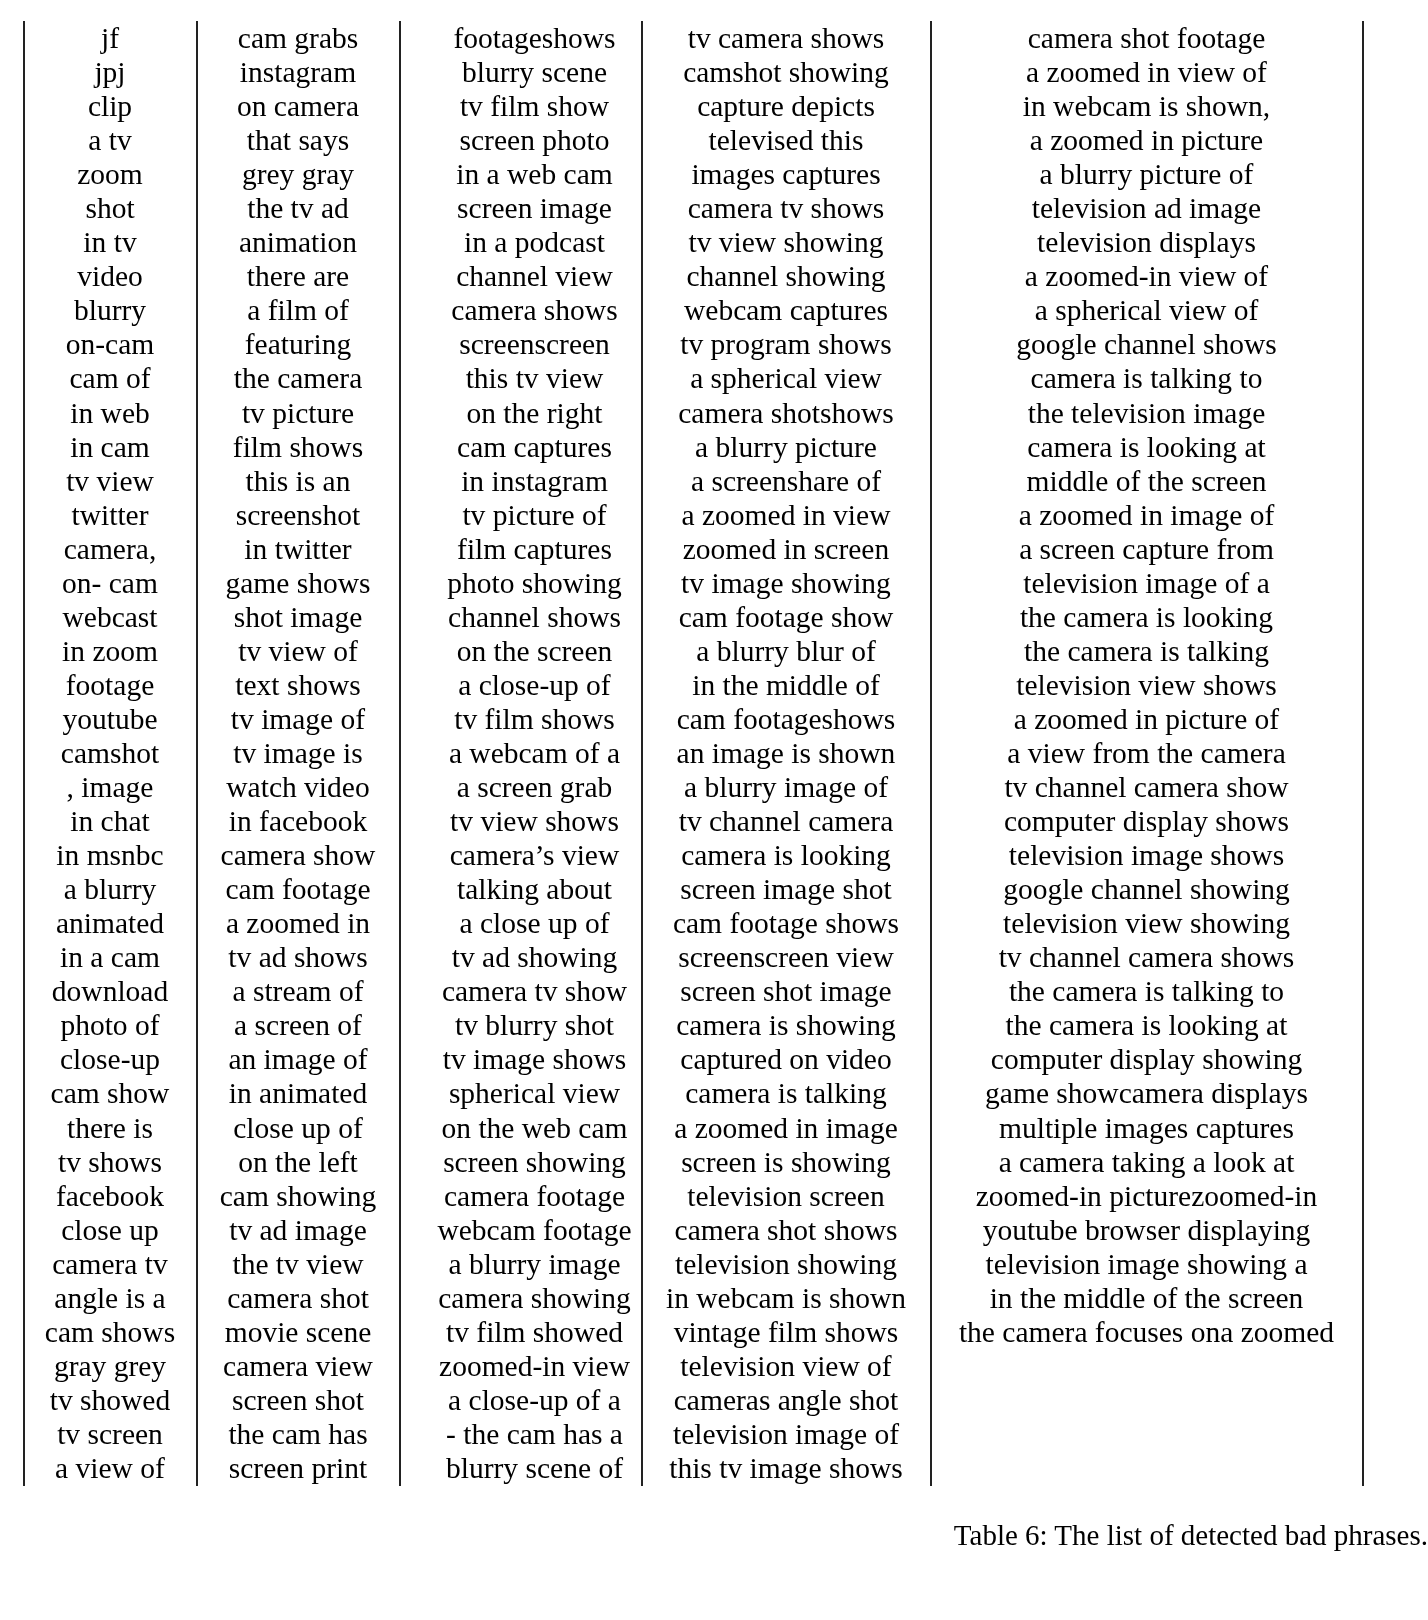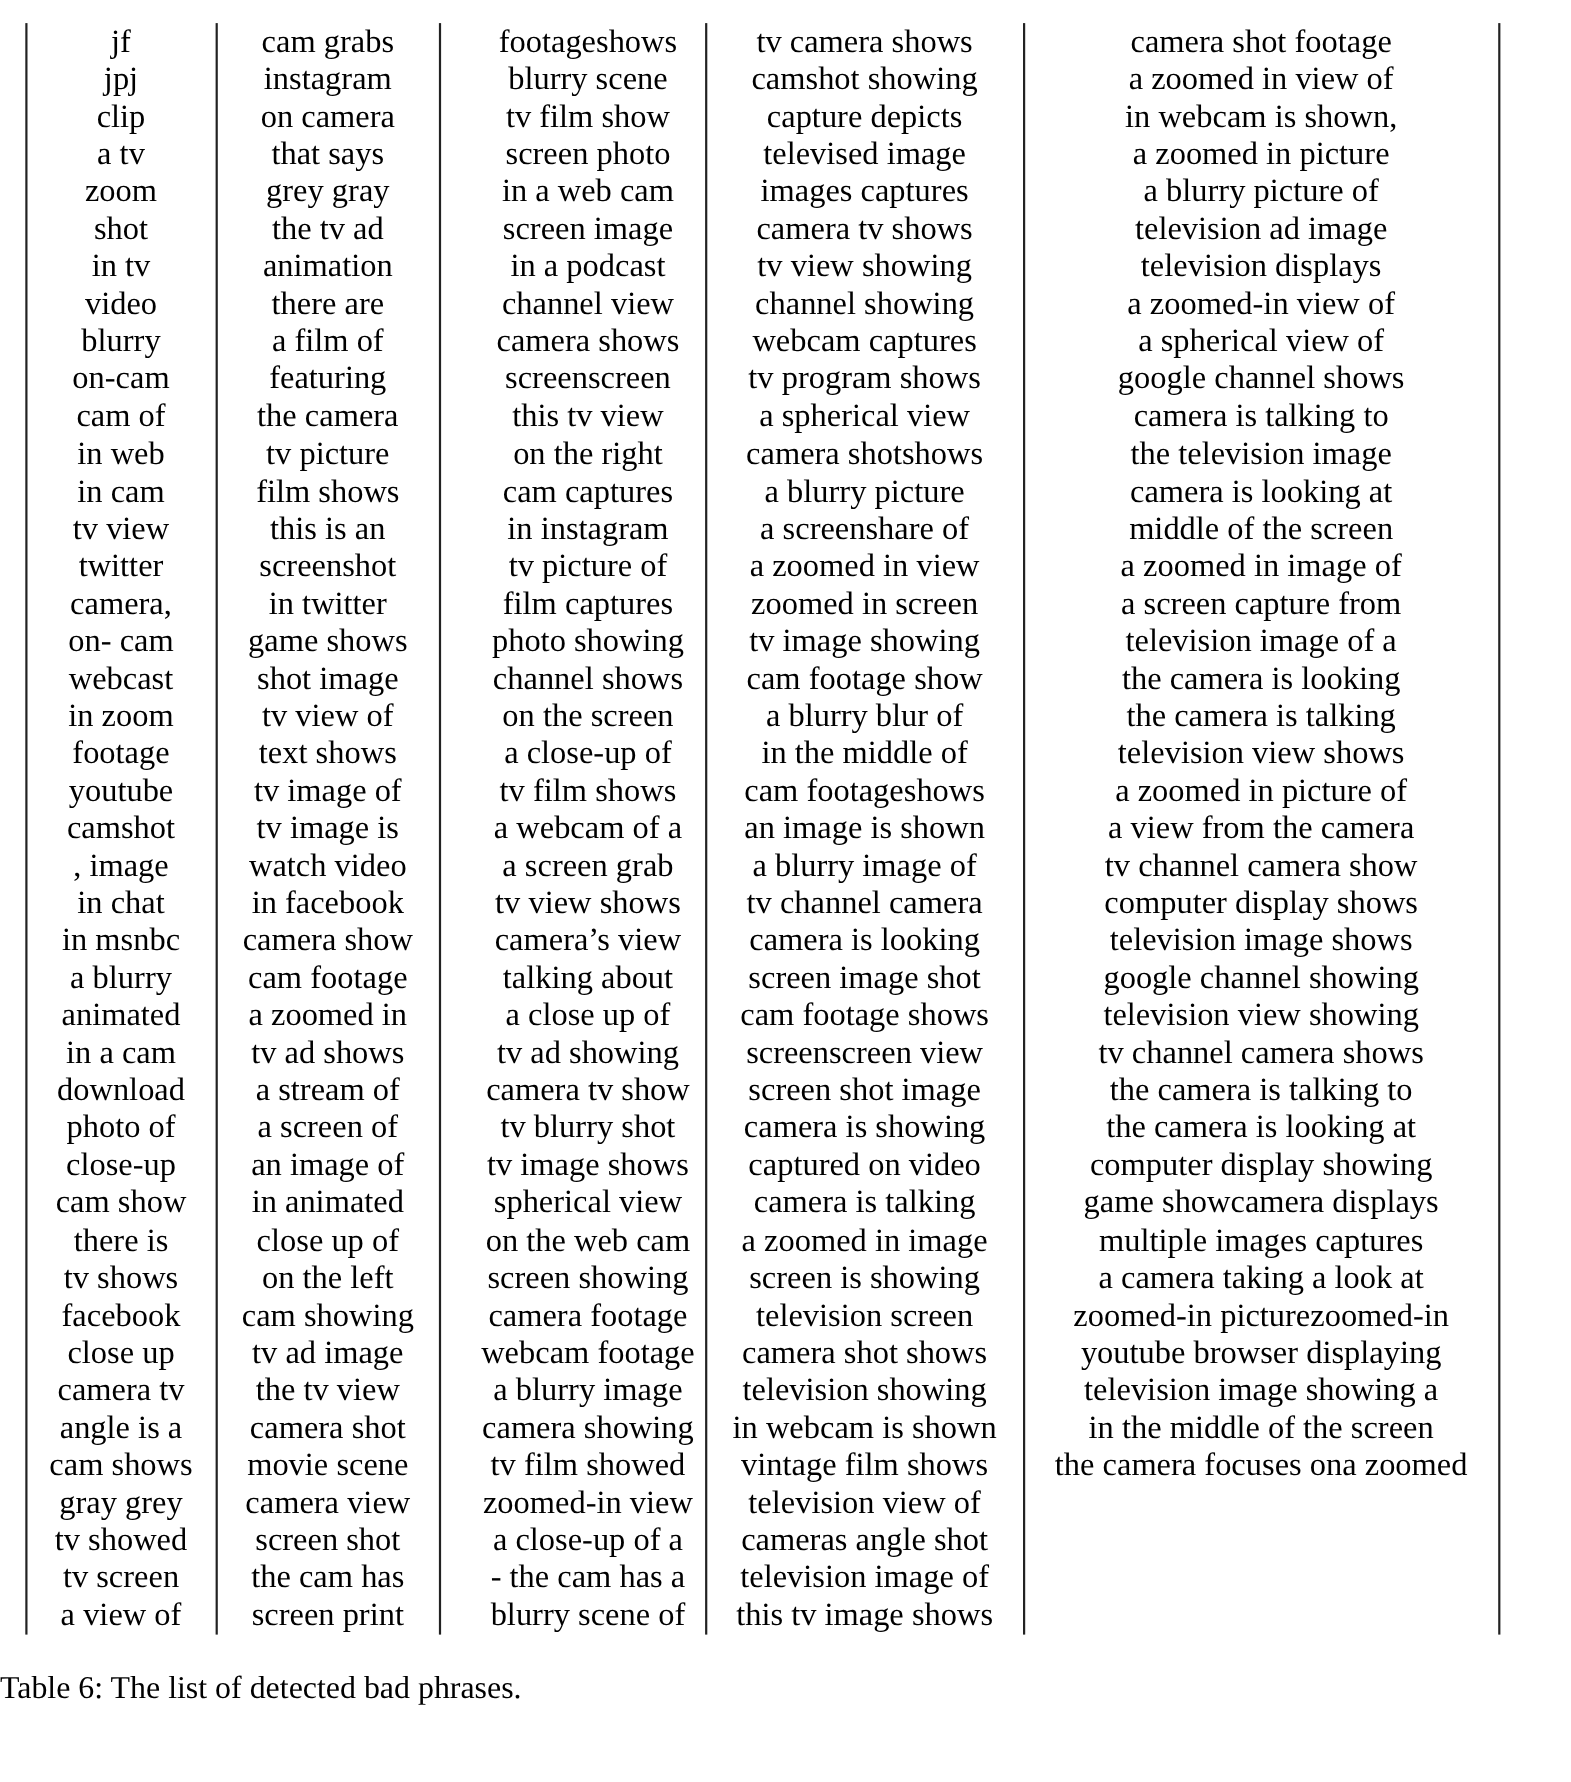--- a/index.html
+++ b/index.html
@@ -3,21 +3,21 @@
 <meta charset="utf-8">
 <style>
   html, body { margin: 0; padding: 0; background: #ffffff; }
   body { width: 1428px; height: 1620px; position: relative; overflow: hidden;
          font-family: "Liberation Serif", "DejaVu Serif", serif; color: #000; }
   .table { position: absolute; top: 21px; left: 0; width: 1428px; height: 1465px; }
   .vline { position: absolute; top: 0; width: 1.5px; height: 100%; background: #222; }
   .col { position: absolute; top: 0; height: 100%; display: flex; flex-direction: column;
          align-items: center; padding-top: 0px; }
   .cell { font-size: 29.5px; line-height: 34.05px; height: 34.05px; white-space: nowrap; text-align: center; }
-  .caption { position: absolute; top: 1517px; left: 0; width: 1428px; text-align: left;
+  .caption { position: absolute; top: 1517px; left: 0; width: 1428px; text-align: right;
              font-size: 29px; line-height: 36px; }
 </style>
 </head>
 <body>
 
 <div class="table">
   <div class="vline" style="left:23px"></div>
   <div class="vline" style="left:196px"></div>
   <div class="vline" style="left:399px"></div>
   <div class="vline" style="left:641px"></div>
@@ -156,21 +156,21 @@
       <div class="cell">tv film showed</div>
       <div class="cell">zoomed-in view</div>
       <div class="cell">a close-up of a</div>
       <div class="cell">- the cam has a</div>
       <div class="cell">blurry scene of</div>
     </div>
   <div class="col" style="left:642px;width:288px">
       <div class="cell">tv camera shows</div>
       <div class="cell">camshot showing</div>
       <div class="cell">capture depicts</div>
-      <div class="cell">televised image</div>
+      <div class="cell">televised this</div>
       <div class="cell">images captures</div>
       <div class="cell">camera tv shows</div>
       <div class="cell">tv view showing</div>
       <div class="cell">channel showing</div>
       <div class="cell">webcam captures</div>
       <div class="cell">tv program shows</div>
       <div class="cell">a spherical view</div>
       <div class="cell">camera shotshows</div>
       <div class="cell">a blurry picture</div>
       <div class="cell">a screenshare of</div>

